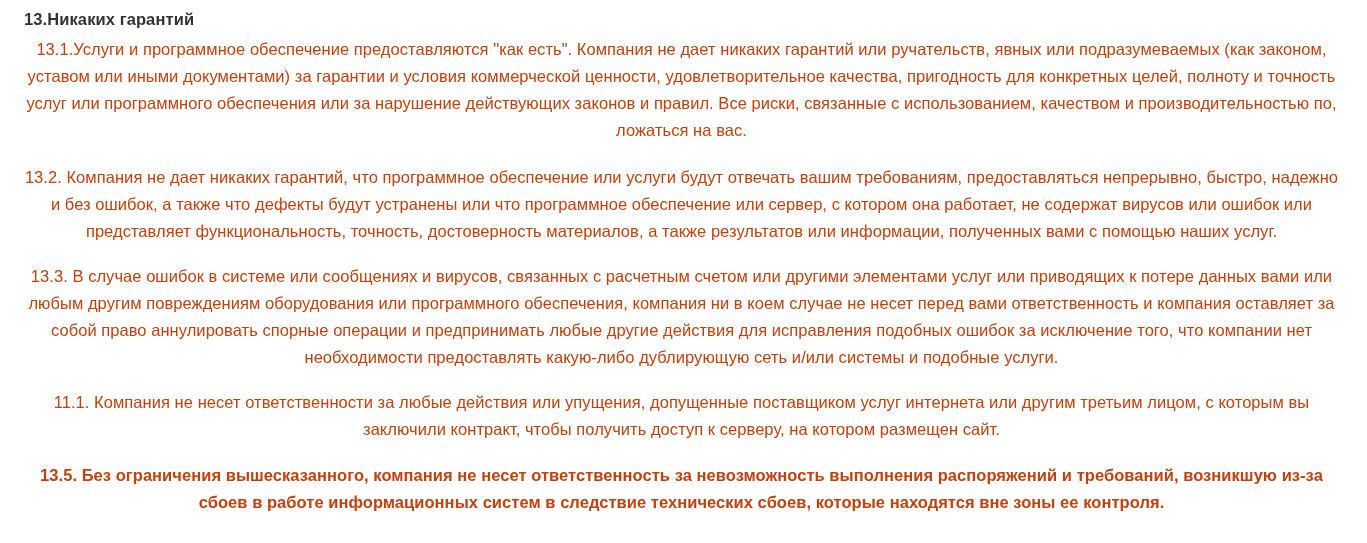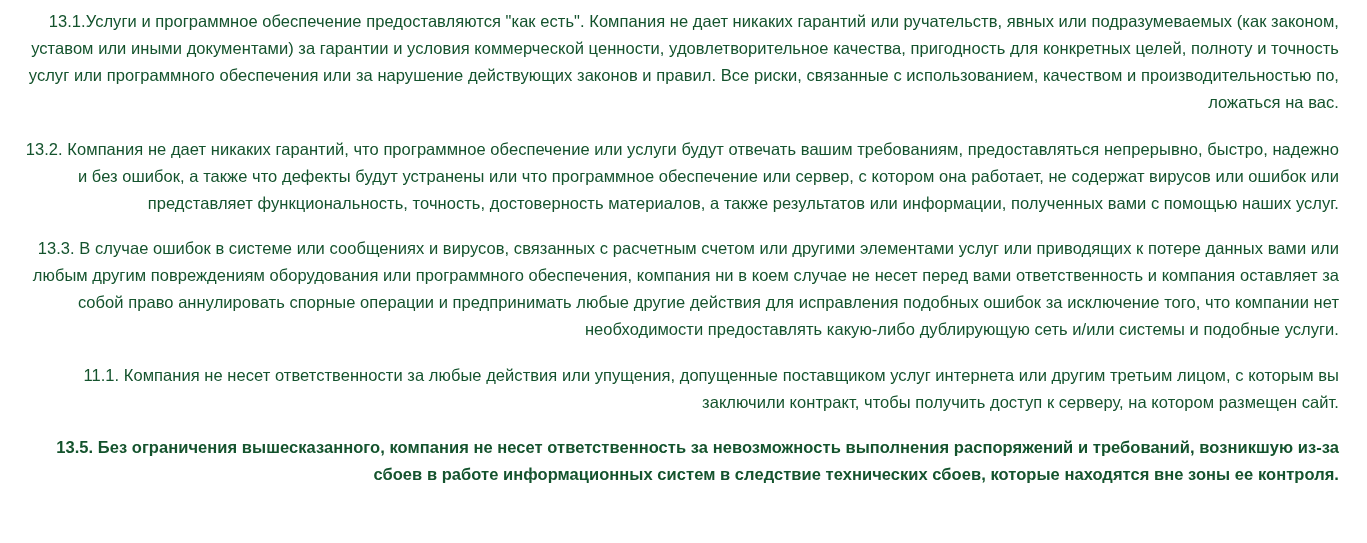--- a/index.html
+++ b/index.html
@@ -26,35 +26,36 @@
     font-size: 16.5px;
     font-weight: bold;
     color: #333333;
     line-height: 1.45;
     margin: 0 0 4px 0;
     letter-spacing: 0.1px;
   }
   .clause {
     font-size: 16.5px;
     line-height: 1.64;
-    color: #14532d;
+    color: #c2410c;
     margin: 0 0 18px 0;
-    text-align: right;
+    text-align: center;
     letter-spacing: 0.05px;
   }
   .clause:last-child {
     margin-bottom: 0;
     font-weight: bold;
   }
   .clause-first {
     margin-bottom: 20px;
   }
 </style>
 </head>
 <body>
 
 <div class="page">
+  <h2 class="section-heading">13.Никаких гарантий</h2>
   <p class="clause clause-first">13.1.Услуги и программное обеспечение предоставляются "как есть". Компания не дает никаких гарантий или ручательств, явных или подразумеваемых (как законом, уставом или иными документами) за гарантии и условия коммерческой ценности, удовлетворительное качества, пригодность для конкретных целей, полноту и точность услуг или программного обеспечения или за нарушение действующих законов и правил. Все риски, связанные с использованием, качеством и производительностью по, ложаться на вас.</p>
   <p class="clause">13.2. Компания не дает никаких гарантий, что программное обеспечение или услуги будут отвечать вашим требованиям, предоставляться непрерывно, быстро, надежно и без ошибок, а также что дефекты будут устранены или что программное обеспечение или сервер, с котором она работает, не содержат вирусов или ошибок или представляет функциональность, точность, достоверность материалов, а также результатов или информации, полученных вами с помощью наших услуг.</p>
   <p class="clause">13.3. В случае ошибок в системе или сообщениях и вирусов, связанных с расчетным счетом или другими элементами услуг или приводящих к потере данных вами или любым другим повреждениям оборудования или программного обеспечения, компания ни в коем случае не несет перед вами ответственность и компания оставляет за собой право аннулировать спорные операции и предпринимать любые другие действия для исправления подобных ошибок за исключение того, что компании нет необходимости предоставлять какую-либо дублирующую сеть и/или системы и подобные услуги.</p>
   <p class="clause">11.1. Компания не несет ответственности за любые действия или упущения, допущенные поставщиком услуг интернета или другим третьим лицом, с которым вы заключили контракт, чтобы получить доступ к серверу, на котором размещен сайт.</p>
   <p class="clause">13.5. Без ограничения вышесказанного, компания не несет ответственность за невозможность выполнения распоряжений и требований, возникшую из-за сбоев в работе информационных систем в следствие технических сбоев, которые находятся вне зоны ее контроля.</p>
 </div>
 
 </body></html>

